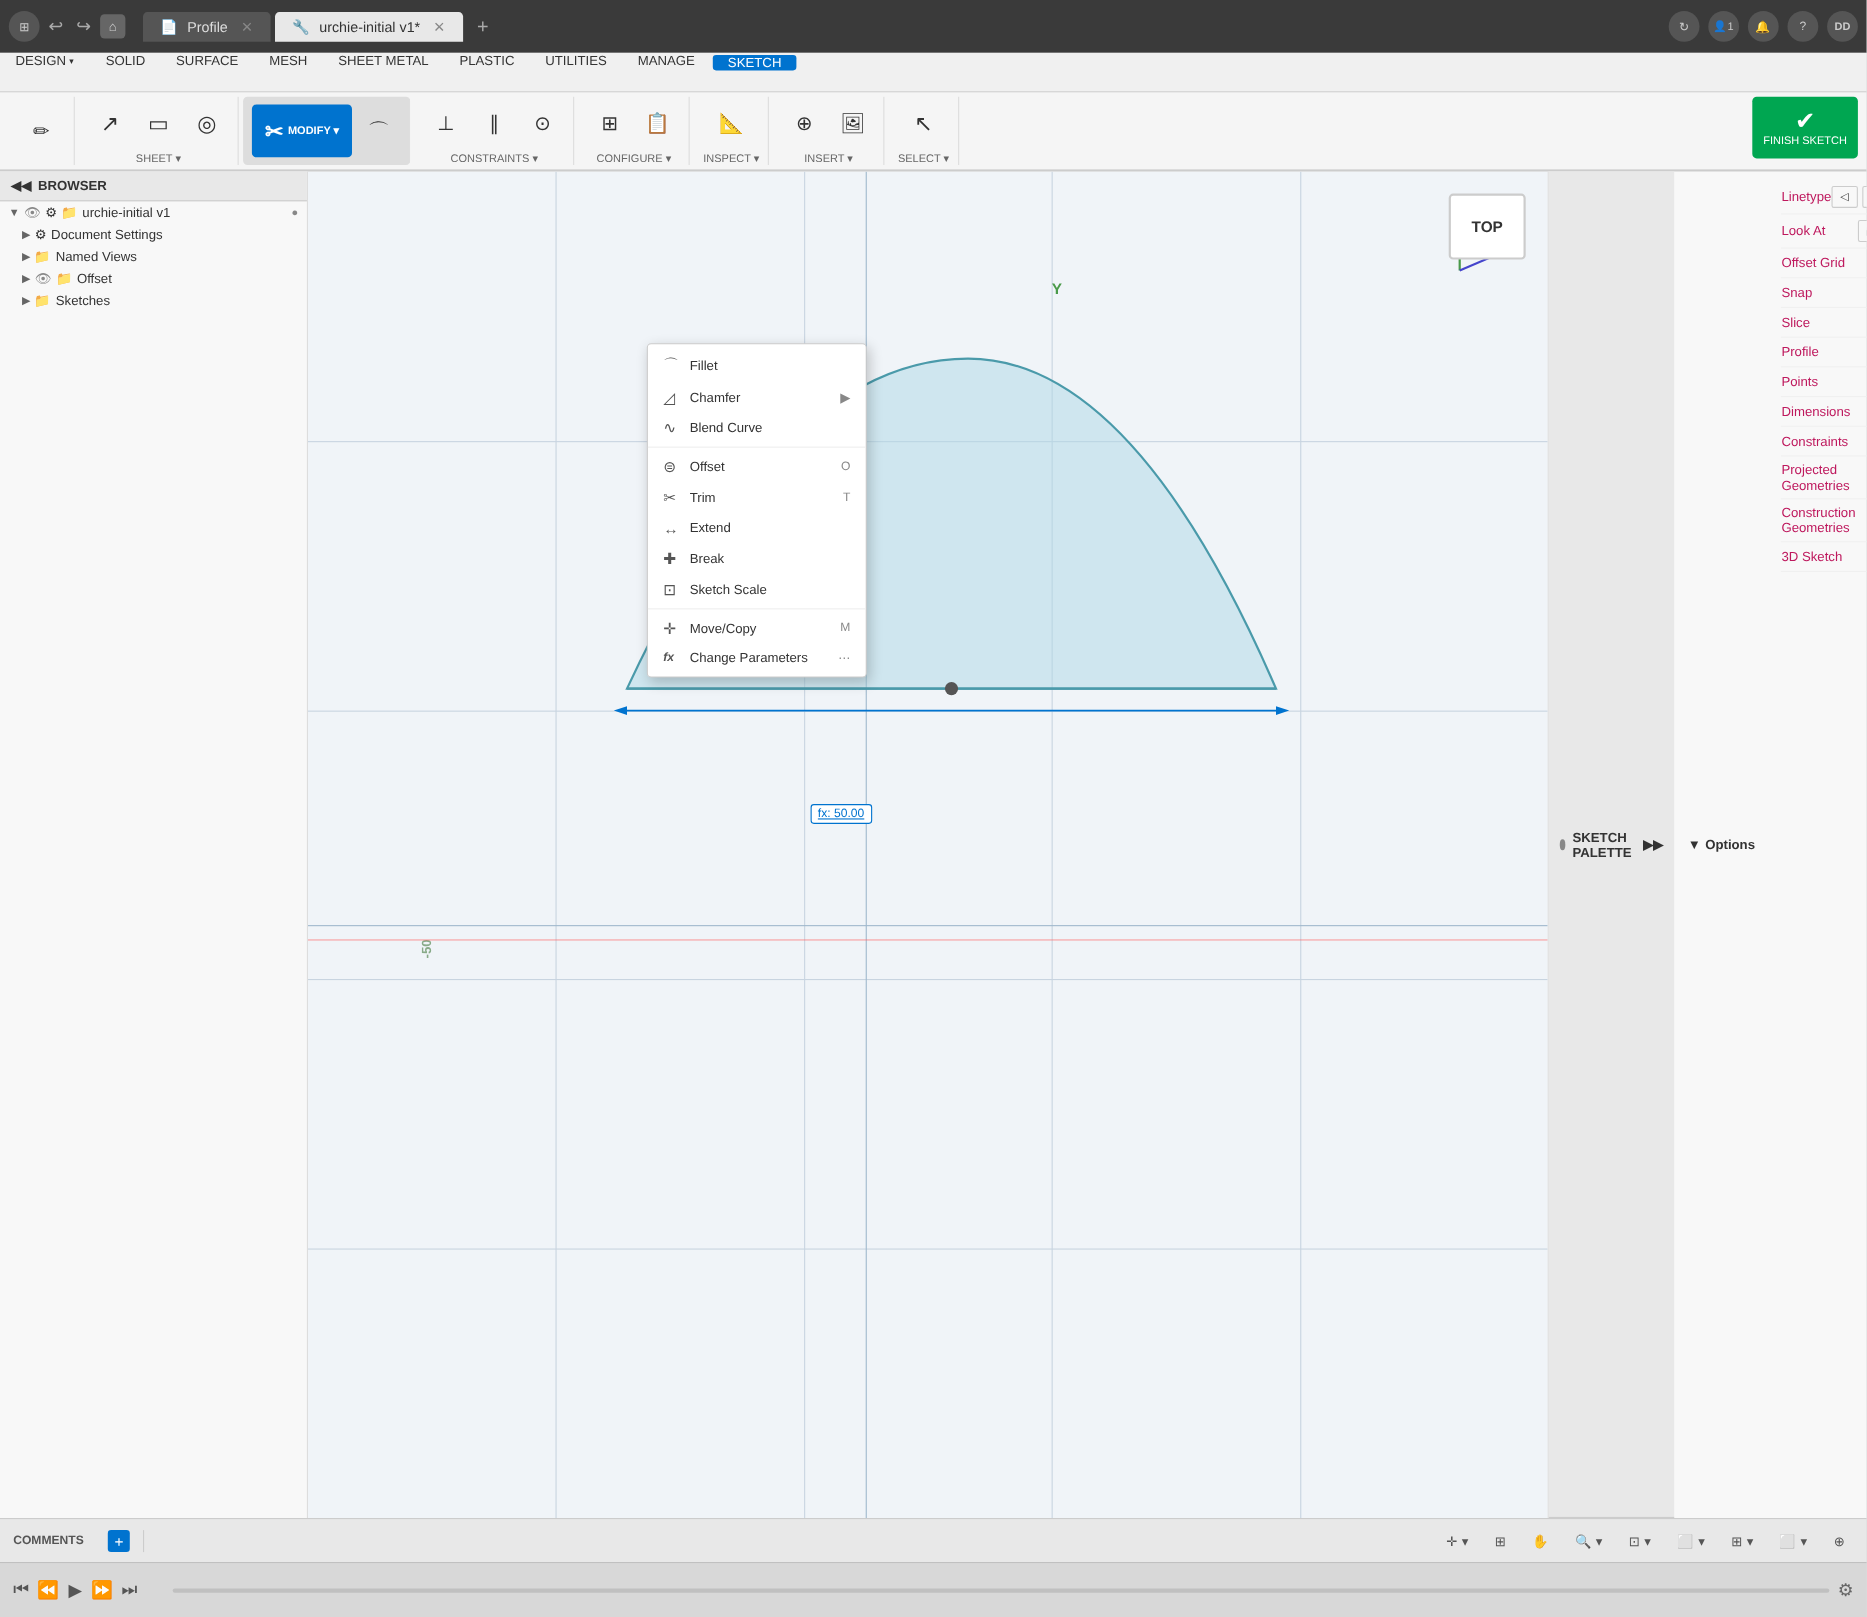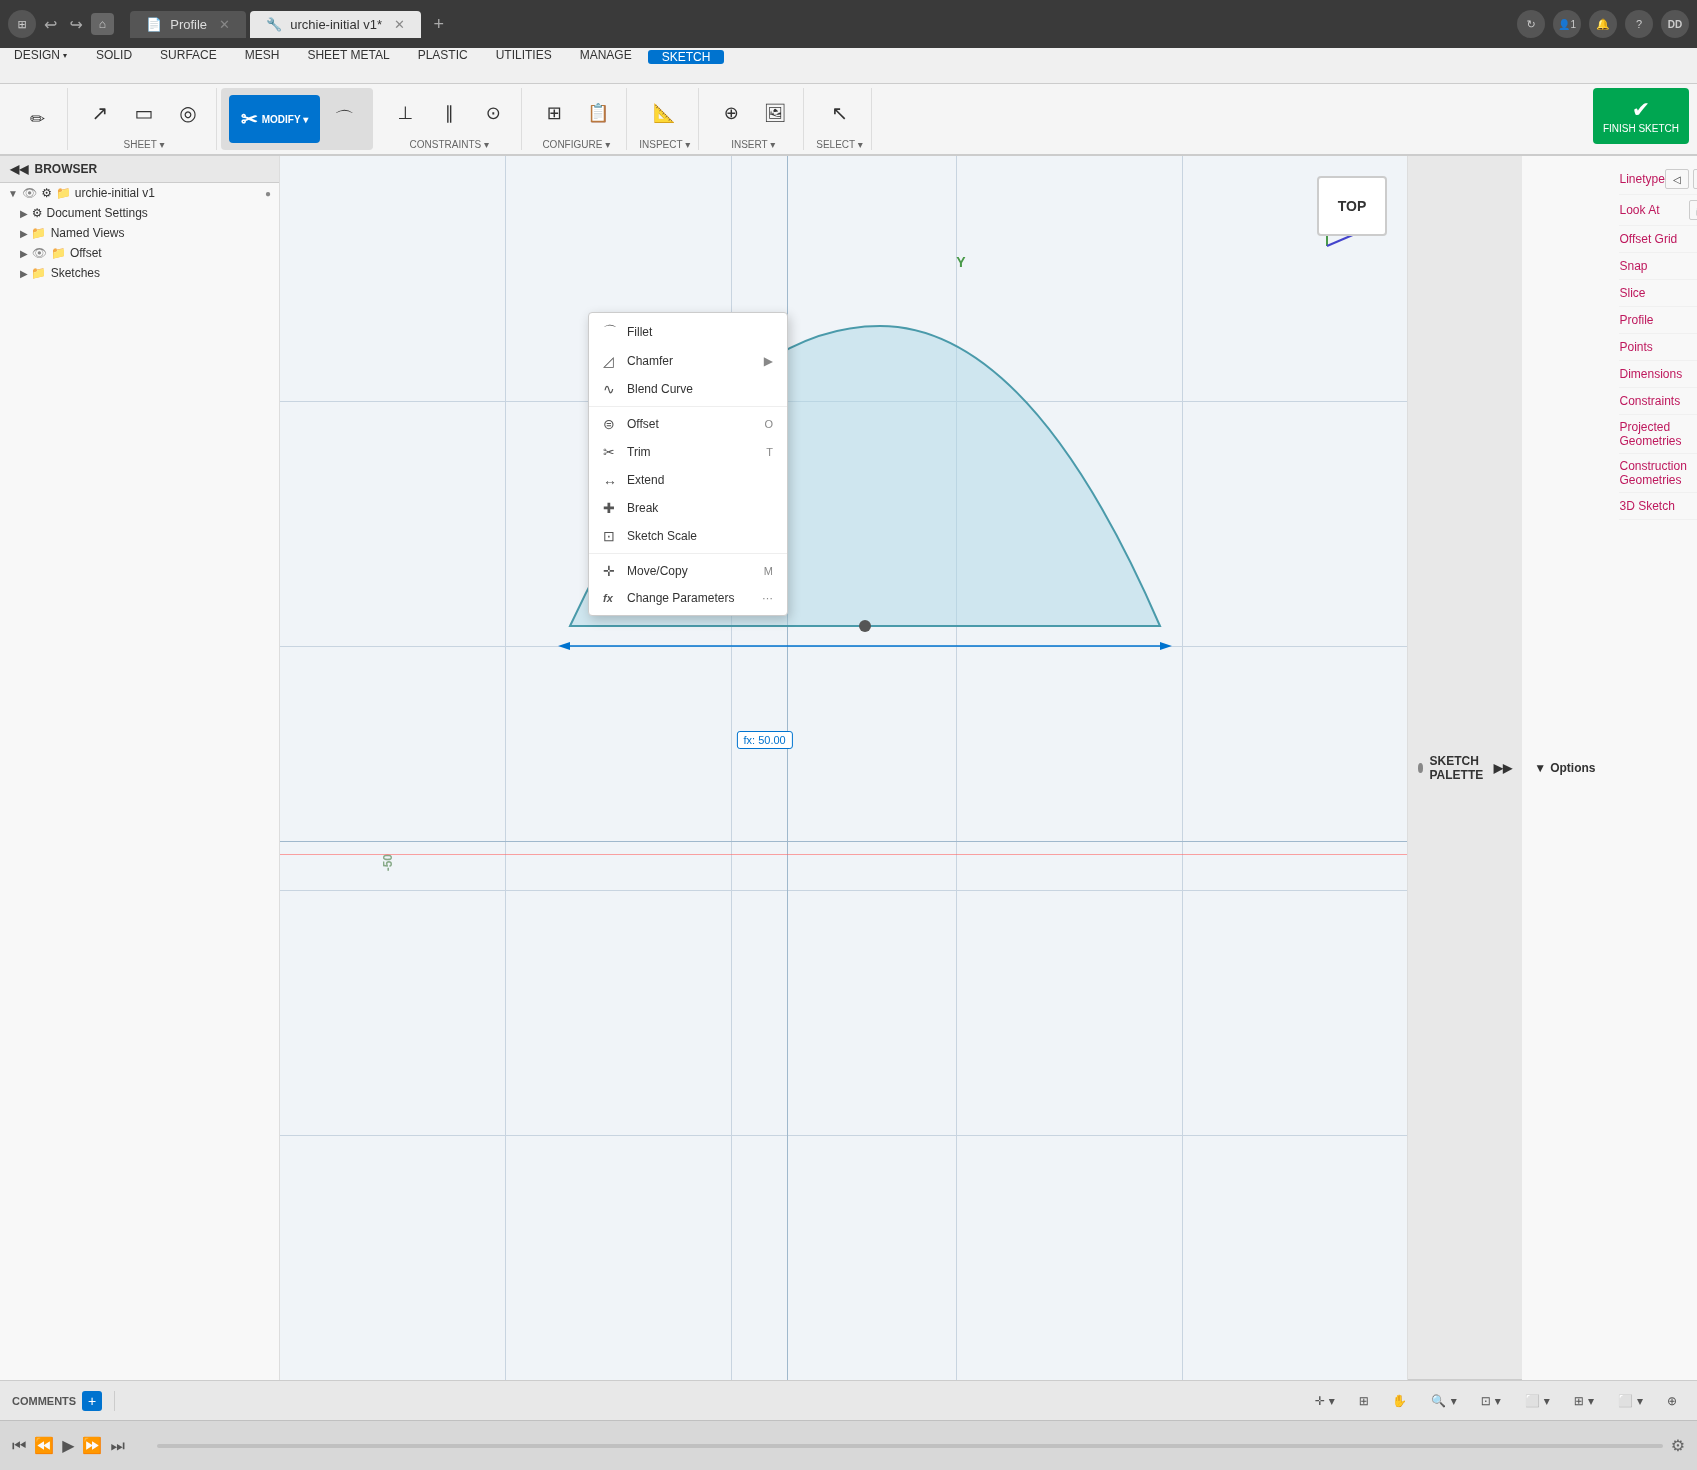--- a/index.html
+++ b/index.html
@@ -452,21 +452,21 @@
 
         <circle cx="585" cy="470" r="6" fill="#555"></circle>
 
         <line x1="290" y1="490" x2="880" y2="490" stroke="#0073cf" stroke-width="1.5" marker-end="url(#arrow)"></line>
         <line x1="290" y1="490" x2="290" y2="490" stroke="#0073cf" stroke-width="1.5"></line>
 
         <polygon points="290,486 290,494 278,490" fill="#0073cf"></polygon>
         <polygon points="880,486 880,494 892,490" fill="#0073cf"></polygon>
       </svg>
 
-      <div class="dim-label" style="position:absolute; top: 47%; left: 43%; transform:translateX(-50%);">
+      <div class="dim-label" style="position:absolute; top: 47%; left: 43%; transform:translateX(-50%);text-decoration:underline;">
         <span>fx: 50.00</span>
       </div>
 
       <div style="position:absolute; top:57%; left:0; right:0; height:1px; background:#ff6666; opacity:0.6;"></div>
     </div>
 
     <div class="view-cube">
 
       <svg width="80" height="80" style="position:absolute; top:0; left:0;">
 
@@ -636,21 +636,21 @@
 
     <div class="finish-sketch-btn">
       <span>Finish Sketch</span>
     </div>
   </div>
 
 </div>
 
 <div class="bottom-bar">
 
-  <div style="display:flex; align-items:center; gap:6px; border-right:1px solid #ccc; padding-right:12px;">
+  <div style="display:flex; align-items:center; gap:22px; border-right:1px solid #ccc; padding-right:12px;">
     <span style="font-size:11px; font-weight:bold; color:#555;">COMMENTS</span>
     <div class="add-comment-btn">
       <span>+</span>
     </div>
   </div>
 
   <div style="flex:1;"></div>
 
   <div class="bottom-btn">
     <span>✛</span>

